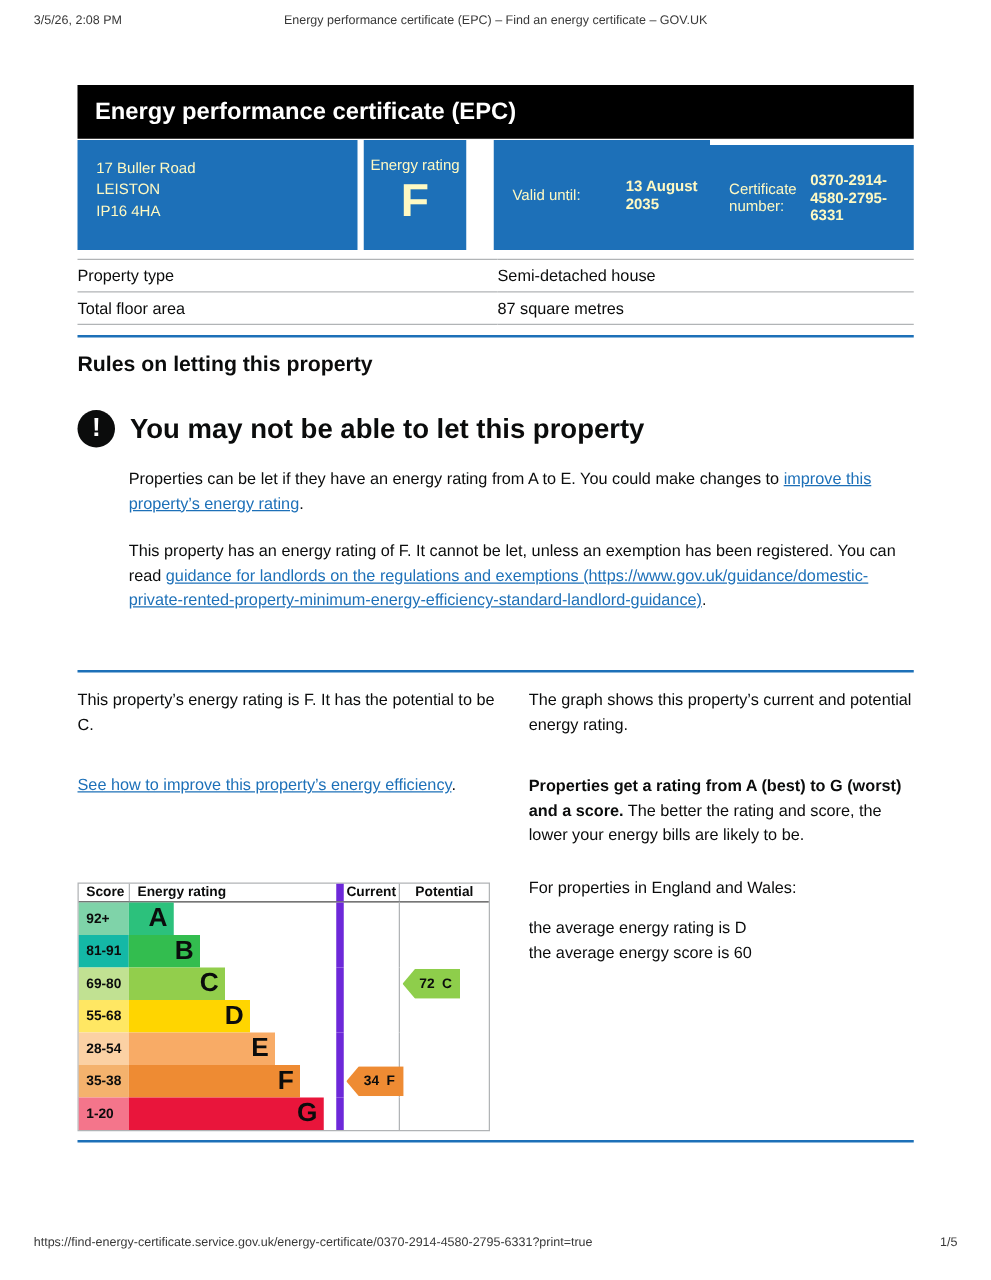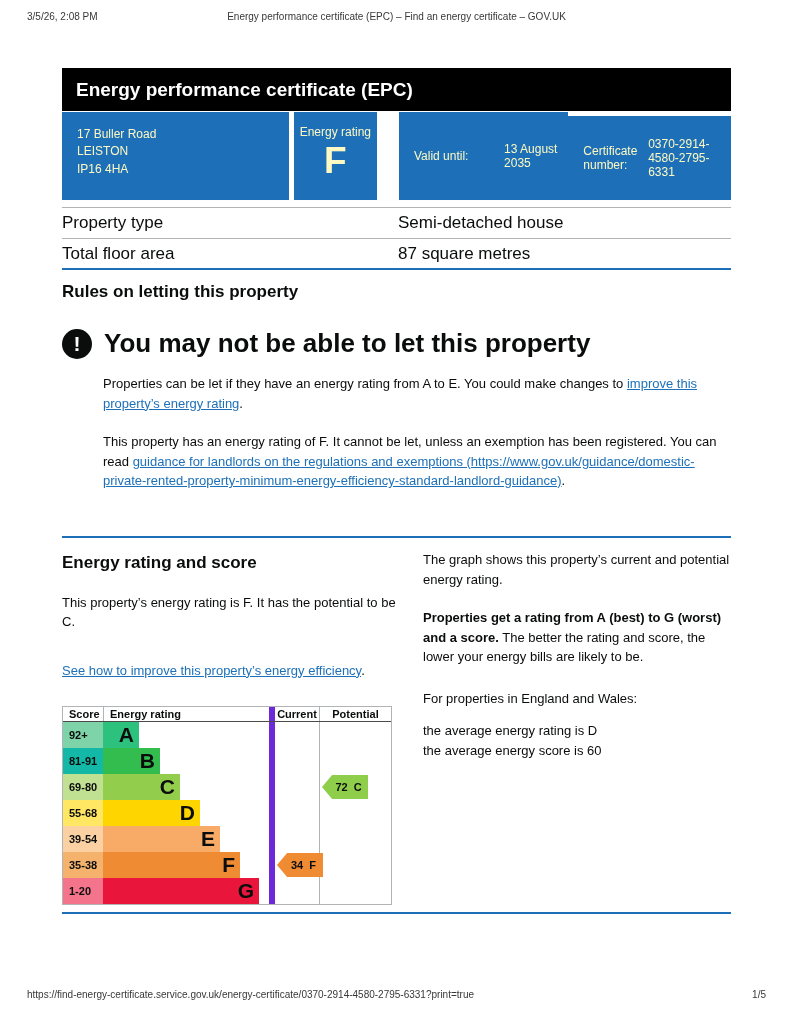--- a/index.html
+++ b/index.html
@@ -20,53 +20,53 @@
   .summary{position:absolute;top:112px;left:62px;width:669px;height:88px;display:flex;}
   .blue-box{background:#1d70b8;color:#fef9c3;box-sizing:border-box;}
   .addr-box{width:243px;padding:14px 15px;font-size:12px;line-height:1.45;}
   .rating-box{width:90px;margin-left:5px;display:flex;flex-direction:column;align-items:center;}
   .rating-box .rb-label{font-size:12px;margin-top:13px;}
   .rating-box .rb-letter{font-size:37px;font-weight:bold;line-height:1;margin-top:3px;}
   .meta-col{flex:1;margin-left:22px;display:flex;}
   .meta-box{flex:1;display:flex;align-items:center;padding-left:15px;font-size:12px;}
   .meta-box + .meta-box{margin-top:4px;}
   .meta-label{width:117px;}
-  .meta-value{font-weight:normal;}
-
-  
-  .prop-table{position:absolute;top:207px;left:62px;width:669px;border-collapse:collapse;font-size:17px;}
+  .meta-value{font-weight:bold;}
+
+  
+  .prop-table{position:absolute;top:207px;left:62px;width:669px;border-collapse:collapse;font-size:13px;}
   .prop-table td{border-top:1px solid #b1b4b6;padding:5px 0;}
   .prop-table tr:last-child td{border-bottom:1px solid #b1b4b6;margin-top:12px;}
   .prop-table td.pt-label{width:336px;}
 
   .blue-rule{position:absolute;left:62px;width:669px;height:0;border:none;border-top:2px solid #1d70b8;margin:0;}
   .rule-1{top:268px;} .rule-2{top:536px;} .rule-3{top:912px;}
 
   .section-h{position:absolute;left:62px;font-size:17px;font-weight:bold;margin:0;}
   .rules-h{top:282px;}
 
   
   .warning{position:absolute;top:328px;left:62px;width:669px;}
   .warning-head{display:flex;align-items:center;}
   .warning-icon{width:30px;height:30px;border-radius:50%;background:#0b0c0c;color:#fff;font-size:21px;font-weight:bold;display:flex;align-items:center;justify-content:center;flex:0 0 30px;}
-  .warning-head h3{margin:0 0 0 12px;font-size:26px;font-weight:bold;}
+  .warning-head h3{margin:0 0 0 12px;font-size:22px;font-weight:bold;}
   .warning-body{margin:15px 0 0 41px;width:628px;font-size:13px;line-height:1.5;}
   .warning-body p{margin:0;}
   .warning-body p + p{margin-top:19px;}
   a.link{color:#1d70b8;text-decoration:underline;}
 
   
   .cols{position:absolute;top:550px;left:62px;width:669px;display:flex;font-size:13px;line-height:1.5;}
   .col-left{width:350px;}
   .col-left h2{font-size:17px;font-weight:bold;margin:0 0 17px 0;}
   .col-left p{margin:0;width:336px;}
   .col-left .improve-p{margin-top:29px;}
   .col-right{margin-left:11px;width:308px;}
   .col-right p{margin:0;}
-  .col-right .p2{margin-top:19px;}
+  .col-right .p2{margin-top:30px;}
   .col-right .p3{margin-top:22px;}
   .col-right .p4{margin-top:13px;}
 
   
   .chart{position:absolute;top:706px;left:62px;width:328px;border:1px solid #b1b4b6;box-sizing:content-box;}
   .chart-row{display:flex;height:26px;}
   .chart-row.header{height:14px;font-size:11px;font-weight:bold;border-bottom:1px solid #4a4a4a;}
   .chart-row.header > div{display:flex;align-items:center;}
   .c-score{width:40px;box-sizing:border-box;padding-left:6px;font-size:11px;font-weight:bold;display:flex;align-items:center;}
   .c-rating{width:166px;box-sizing:border-box;}
@@ -137,21 +137,20 @@
     <div class="warning-body">
       <p><span>Properties can be let if they have an energy rating from A to E. You could make changes to </span><a href="#" class="link">improve this property’s energy rating</a><span>.</span></p>
       <p><span>This property has an energy rating of F. It cannot be let, unless an exemption has been registered. You can read </span><a href="#" class="link">guidance for landlords on the regulations and exemptions (https://www.gov.uk/guidance/domestic-private-rented-property-minimum-energy-efficiency-standard-landlord-guidance)</a><span>.</span></p>
     </div>
   </div>
 
   <hr class="blue-rule rule-2">
 
   <div class="cols">
     <div class="col-left">
-      <h2>Energy rating and score</h2>
       <p>This property’s energy rating is F. It has the potential to be C.</p>
       <p class="improve-p"><a href="#" class="link">See how to improve this property’s energy efficiency</a><span>.</span></p>
     </div>
     <div class="col-right">
       <p>The graph shows this property’s current and potential energy rating.</p>
       <p class="p2"><b>Properties get a rating from A (best) to G (worst) and a score.</b><span> The better the rating and score, the lower your energy bills are likely to be.</span></p>
       <p class="p3">For properties in England and Wales:</p>
       <p class="p4"><span>the average energy rating is D</span><br><span>the average energy score is 60</span></p>
     </div>
   </div>
@@ -195,21 +194,21 @@
         </div>
         <div class="chart-row">
           <div class="c-score" style="background: rgb(255, 231, 99);">55-68</div>
           <div class="c-rating">
             <div class="bar" style="width: 97px; background: rgb(255, 213, 0);">D</div>
           </div>
           <div class="c-cur"></div>
           <div class="c-pot"></div>
         </div>
         <div class="chart-row">
-          <div class="c-score" style="background: rgb(251, 209, 164);">39-54</div>
+          <div class="c-score" style="background: rgb(251, 209, 164);">28-54</div>
           <div class="c-rating">
             <div class="bar" style="width: 117px; background: rgb(248, 171, 102);">E</div>
           </div>
           <div class="c-cur"></div>
           <div class="c-pot"></div>
         </div>
         <div class="chart-row">
           <div class="c-score" style="background: rgb(244, 178, 109);">35-38</div>
           <div class="c-rating">
             <div class="bar" style="width: 137px; background: rgb(238, 139, 51);">F</div>

